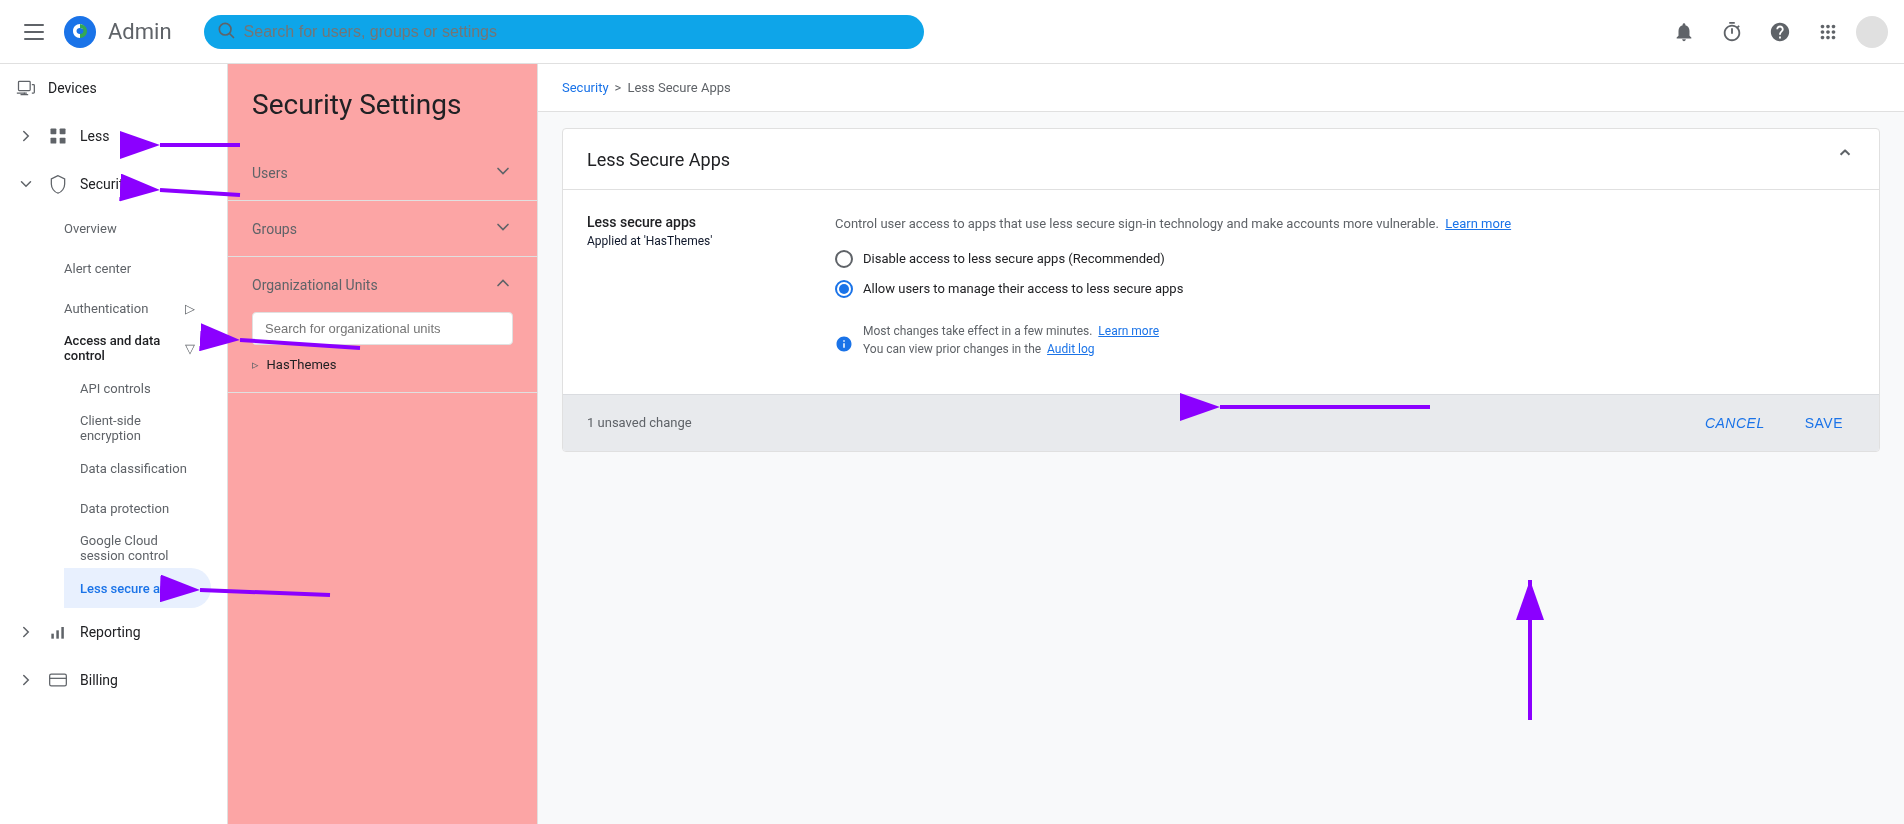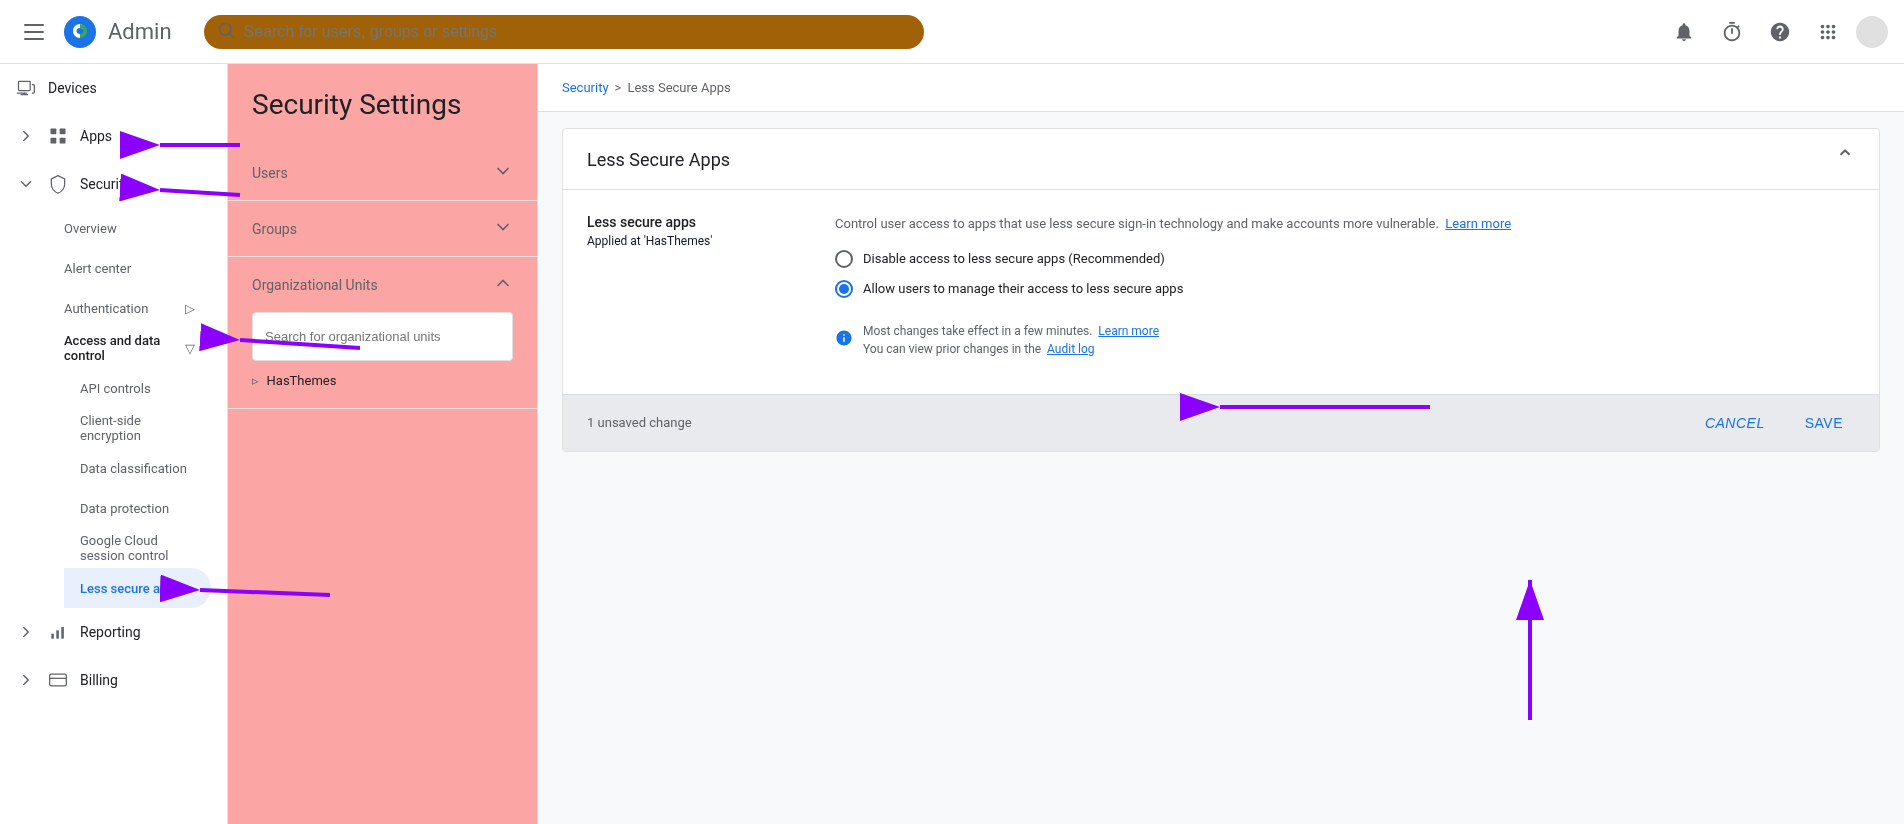--- a/index.html
+++ b/index.html
@@ -5,21 +5,21 @@
     * { box-sizing: border-box; margin: 0; padding: 0; }
     body { font-family: 'Google Sans', Roboto, Arial, sans-serif; font-size: 14px; color: #202124; background: #f8f9fa; display: flex; flex-direction: column; height: 100vh; overflow: hidden; }
 
     
     .topbar { display: flex; align-items: center; height: 64px; background: #fff; padding: 0 16px; border-bottom: 1px solid #e0e0e0; flex-shrink: 0; gap: 8px; z-index: 10; }
     .topbar-left { display: flex; align-items: center; gap: 12px; }
     .hamburger { width: 36px; height: 36px; display: flex; flex-direction: column; justify-content: center; align-items: center; gap: 5px; cursor: pointer; border-radius: 50%; }
     .hamburger span { width: 20px; height: 2px; background: #5f6368; border-radius: 2px; }
     .admin-label { font-size: 22px; color: #5f6368; font-weight: 400; }
     .search-bar { flex: 1; max-width: 720px; margin: 0 24px; }
-    .search-bar input { width: 100%; padding: 8px 16px 8px 40px; border: none; background: #a16207; border-radius: 24px; font-size: 16px; color: #202124; outline: none; }
+    .search-bar input { width: 100%; padding: 8px 16px 8px 40px; border: none; background: #0ea5e9; border-radius: 24px; font-size: 16px; color: #202124; outline: none; }
     .search-wrap { position: relative; display: flex; align-items: center; }
     .search-icon-top { position: absolute; left: 12px; color: #5f6368; }
     .topbar-right { margin-left: auto; display: flex; align-items: center; gap: 8px; }
     .icon-btn { width: 40px; height: 40px; display: flex; align-items: center; justify-content: center; border-radius: 50%; cursor: pointer; color: #5f6368; font-size: 20px; }
     .avatar { width: 32px; height: 32px; border-radius: 50%; background: #e0e0e0; }
 
     
     .main-layout { display: flex; flex: 1; overflow: hidden; }
 
     
@@ -32,21 +32,21 @@
 
     
     .content-area { flex: 1; display: flex; overflow: hidden; }
 
     
     .settings-panel { width: 310px; background: #fca5a5; border-right: 1px solid #e0e0e0; overflow-y: auto; flex-shrink: 0; padding: 24px 0 0 0; }
     .settings-panel-title { font-size: 28px; font-weight: 400; color: #202124; padding: 0 24px 24px 24px; }
     .settings-section { border-bottom: 1px solid #e0e0e0; }
     .settings-section-header { display: flex; align-items: center; justify-content: space-between; padding: 16px 24px; cursor: pointer; font-size: 14px; color: #5f6368; }
     .settings-section-content { padding: 0 24px 16px 24px; }
-    .org-search { width: 100%; padding: 16px 12px; border: 1px solid #e0e0e0; border-radius: 4px; font-size: 13px; color: #80868b; background: #fff; outline: none; margin-bottom: 8px; }
+    .org-search { width: 100%; padding: 8px 12px; border: 1px solid #e0e0e0; border-radius: 4px; font-size: 13px; color: #80868b; background: #fff; outline: none; margin-bottom: 8px; }
     .org-item { display: flex; align-items: center; gap: 8px; padding: 4px 0; font-size: 13px; color: #202124; cursor: pointer; }
     .org-item-arrow { color: #5f6368; }
     .org-item-name { font-size: 13px; }
 
     
     .detail-panel { flex: 1; overflow-y: auto; padding: 0; background: #f8f9fa; }
     .breadcrumb { padding: 16px 24px; font-size: 13px; color: #5f6368; background: #fff; border-bottom: 1px solid #e0e0e0; display: flex; align-items: center; gap: 6px; }
     .breadcrumb a { color: #1a73e8; cursor: pointer; text-decoration: none; }
     .breadcrumb-sep { color: #5f6368; }
 
@@ -66,21 +66,21 @@
     .setting-subtitle { font-size: 12px; color: #0f172a; cursor: pointer; }
     .setting-right { flex: 1; }
     .setting-desc { font-size: 13px; color: #5f6368; margin-bottom: 16px; line-height: 1.5; }
     .setting-desc a { color: #1a73e8; }
 
     .radio-option { display: flex; align-items: center; gap: 10px; margin-bottom: 12px; cursor: pointer; font-size: 13px; color: #202124; }
     .radio-circle { width: 18px; height: 18px; border-radius: 50%; border: 2px solid #5f6368; display: flex; align-items: center; justify-content: center; flex-shrink: 0; }
     .radio-circle.selected { border-color: #1a73e8; }
     .radio-inner { width: 10px; height: 10px; border-radius: 50%; background: #1a73e8; }
 
-    .info-box { display: flex; align-items: center; gap: 10px; padding: 12px 0; font-size: 12px; color: #5f6368; line-height: 1.5; }
+    .info-box { display: flex; align-items: flex-end; gap: 10px; padding: 12px 0; font-size: 12px; color: #5f6368; line-height: 1.5; }
     .info-icon { color: #1a73e8; flex-shrink: 0; margin-top: 1px; }
 
     .action-bar { display: flex; align-items: center; justify-content: flex-end; padding: 12px 24px; background: #e8eaed; border-top: 1px solid #dadce0; gap: 16px; }
     .unsaved-text { font-size: 13px; color: #5f6368; margin-right: auto; }
     .btn-cancel { font-size: 14px; font-weight: 500; color: #1a73e8; background: none; border: none; cursor: pointer; padding: 8px 12px; border-radius: 4px; text-transform: uppercase; letter-spacing: 0.5px; font-style: italic; }
     .btn-save { font-size: 14px; font-weight: 500; color: #1a73e8; background: none; border: none; cursor: pointer; padding: 8px 12px; border-radius: 4px; text-transform: uppercase; letter-spacing: 0.5px; }
 
     
     .arrow-svg { position: absolute; pointer-events: none; }
 
@@ -166,21 +166,21 @@
           </svg>
       </span>
       <span class="icon">
         <svg width="20" height="20" viewBox="0 0 24 24" fill="none">
             <rect x="3" y="3" width="7" height="7" rx="1" fill="#5f6368"></rect>
             <rect x="14" y="3" width="7" height="7" rx="1" fill="#5f6368"></rect>
             <rect x="3" y="14" width="7" height="7" rx="1" fill="#5f6368"></rect>
             <rect x="14" y="14" width="7" height="7" rx="1" fill="#5f6368"></rect>
           </svg>
       </span>
-      <span>Apps</span>
+      <span>Less</span>
     </div>
 
     <div class="sidebar-item" style="color: #202124;">
       <span class="icon">
         <svg width="18" height="18" viewBox="0 0 24 24" fill="none">
             <path d="M6 9l6 6 6-6" stroke="#5f6368" stroke-width="2" stroke-linecap="round"></path>
           </svg>
       </span>
       <span class="icon">
         <svg width="20" height="20" viewBox="0 0 24 24" fill="none">

